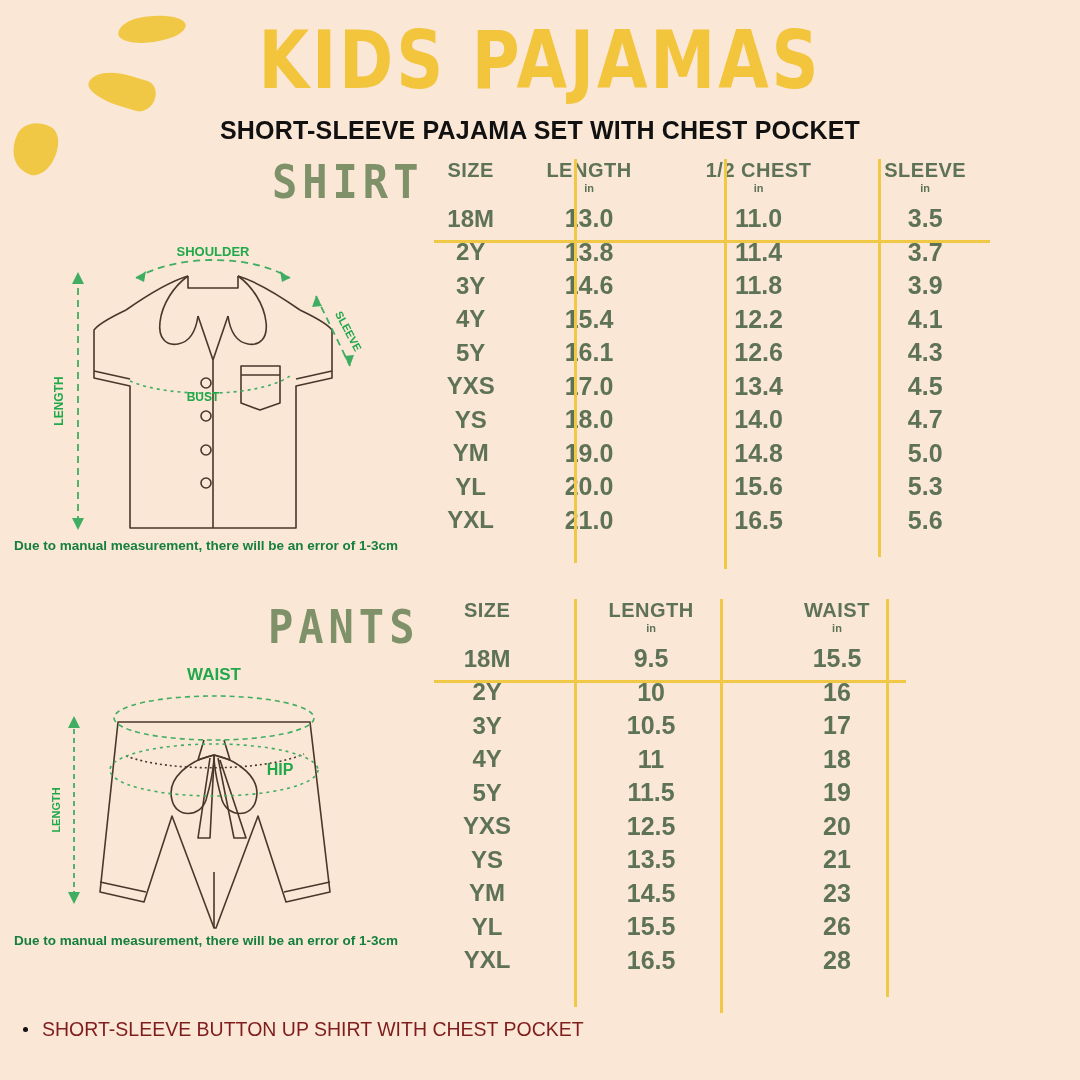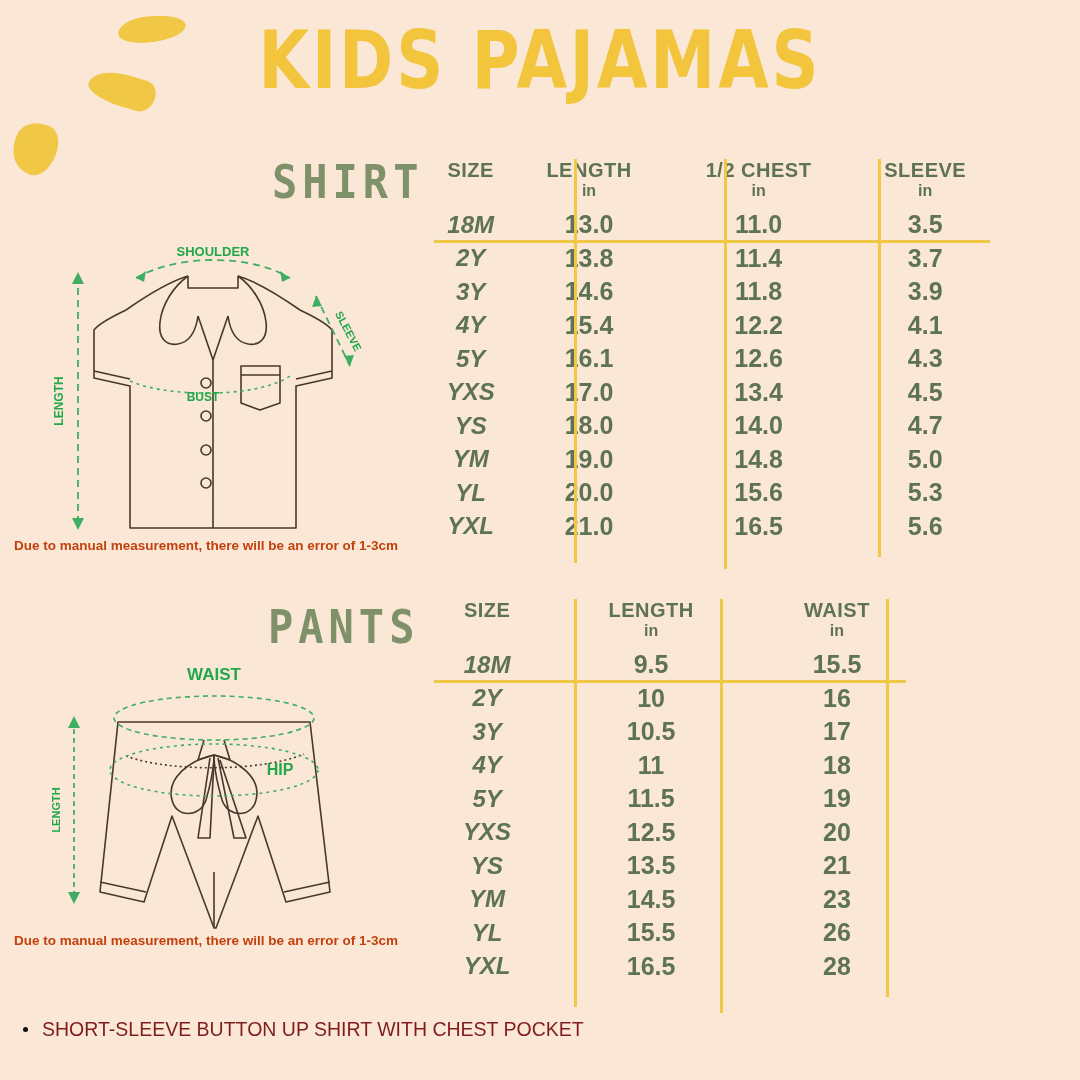--- a/index.html
+++ b/index.html
@@ -80,21 +80,21 @@
   #shirt-label { left: 272px; top: 158px; }
   #pants-label { left: 268px; top: 603px; }
 
   
   .diagram { position: absolute; }
   #shirt-diagram { left: 38px; top: 238px; width: 370px; height: 300px; }
   #pants-diagram { left: 38px; top: 660px; width: 370px; height: 280px; }
 
   .disclaimer {
     position: absolute;
-    color: #c2410c;
+    color: #15803d;
     font-size: 13.5px;
     font-weight: bold;
     left: 14px;
     font-family: "Liberation Sans", sans-serif;
   }
   #shirt-disclaimer { top: 538px; }
   #pants-disclaimer { top: 933px; }
 
   
   .size-table {
@@ -112,31 +112,31 @@
     text-align: center;
     color: #5E7355;
   }
   .hdr-main {
     font-size: 20px;
     font-weight: bold;
     padding-top: 4px;
     letter-spacing: 0.5px;
   }
   .hdr-unit {
-    font-size: 16px;
+    font-size: 11px;
     font-weight: bold;
     padding-bottom: 8px;
   }
   .size-table tbody td {
     font-size: 25px;
     font-weight: bold;
     height: 33.5px;
     padding: 0;
   }
-  .size-table tbody td.col-size { font-size: 24px; font-style: italic; }
+  .size-table tbody td.col-size { font-size: 24px; }
 
   
   .vline {
     position: absolute;
     width: 3px;
     background: #F0C845;
   }
   .hline {
     position: absolute;
     height: 3px;
@@ -174,20 +174,21 @@
 </style>
 </head>
 <body>
 
 <div class="blob blob-1"></div>
 <div class="blob blob-2"></div>
 <div class="blob blob-3"></div>
 
 <div class="header">
   <div class="main-title">KIDS PAJAMAS</div>
+  <div class="subtitle">SHORT-SLEEVE PAJAMA SET WITH CHEST POCKET</div>
 </div>
 
 <div class="section-label" id="shirt-label">SHIRT</div>
 
 <div class="diagram" id="shirt-diagram">
   <svg width="370" height="300" viewBox="0 0 370 300">
     <g fill="none" stroke="#4A372B" stroke-width="1.6" stroke-linejoin="round">
 
       <path d="M88 72 C 80 76, 62 84, 56 92 L 56 140 L 92 148 L 92 290 L 258 290 L 258 148 L 294 140 L 294 92 C 288 84, 270 76, 262 72"></path>
 

